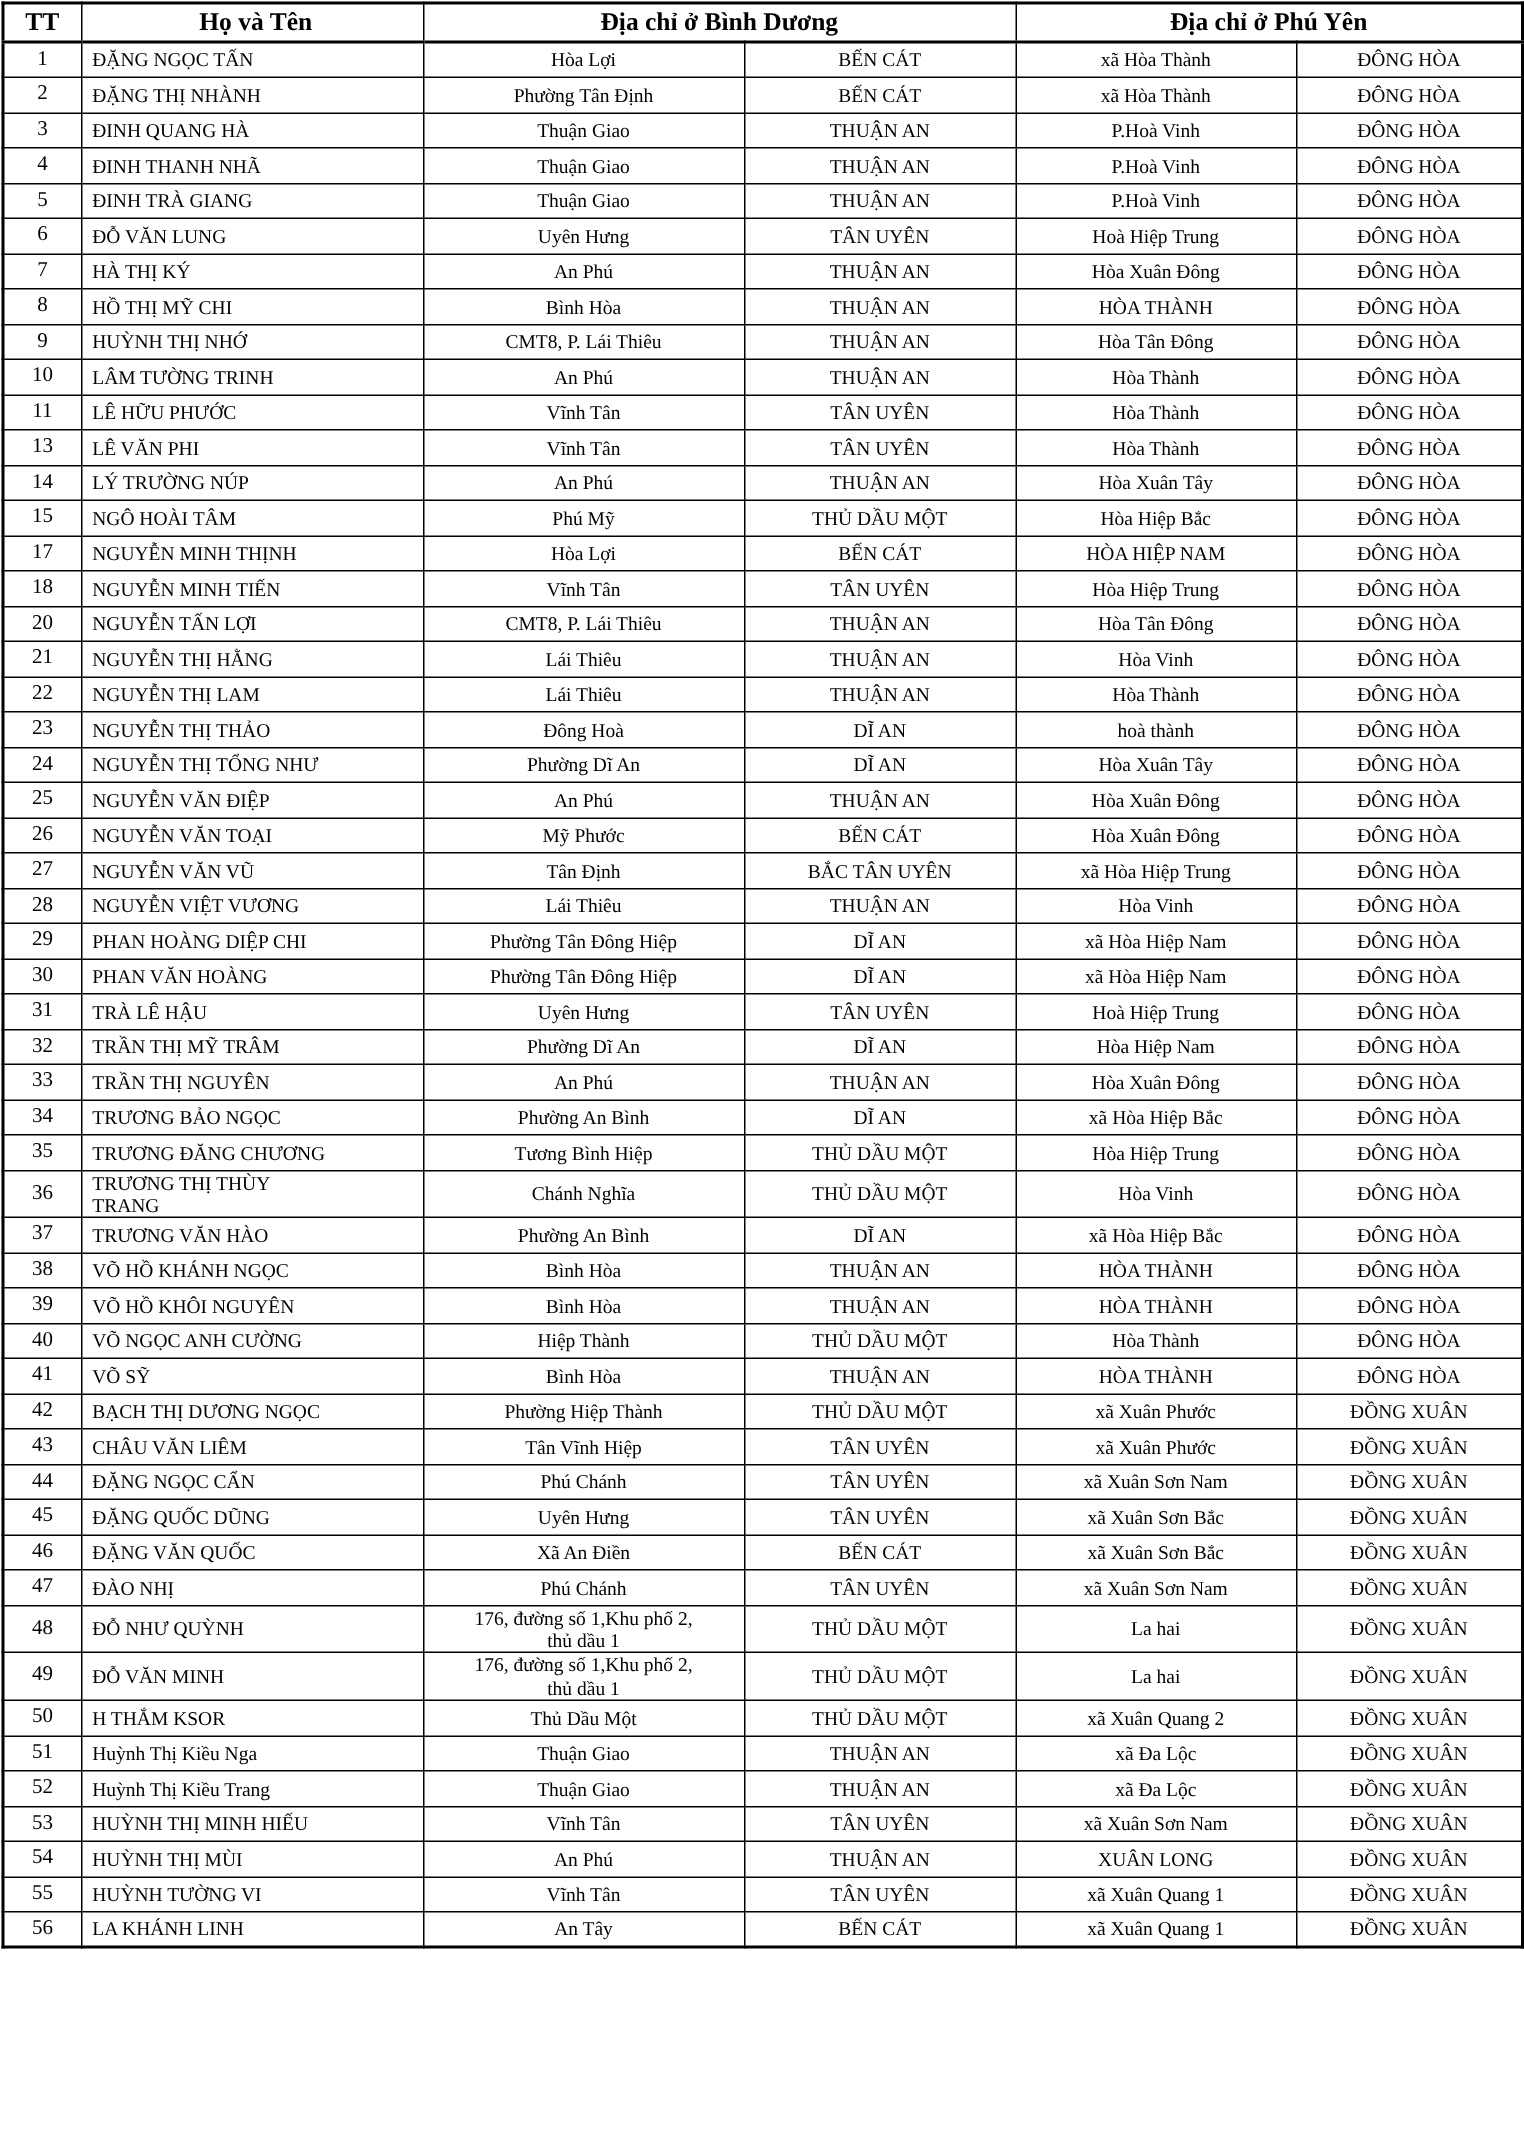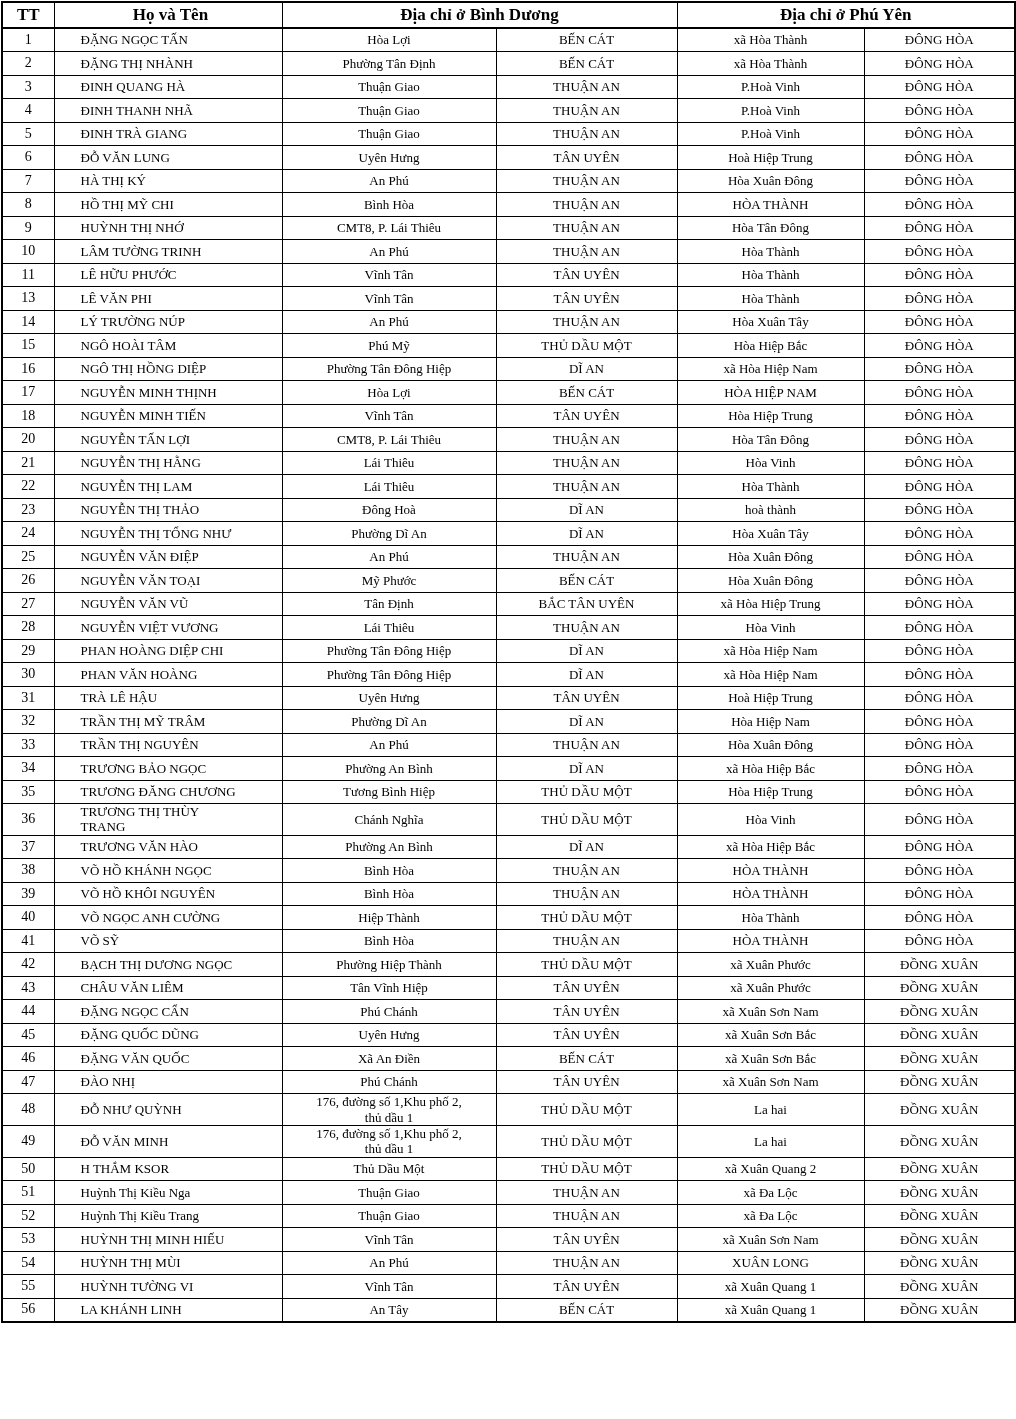--- a/index.html
+++ b/index.html
@@ -32,21 +32,21 @@
   thead th {
     font-size: 17px;
     font-weight: bold;
     text-align: center;
     padding: 2px 4px;
   }
   thead th.name-h { text-align: center; padding-left: 9px; }
   tbody tr { height: 23.5px; }
   tbody td { font-size: 13px; text-align: center; }
   tbody td.tt { font-size: 14px; }
-  tbody td.name { text-align: left; padding-left: 26px; }
+  tbody td.name { text-align: left; padding-left: 7px; }
 </style>
 </head>
 <body>
 
 <table>
   <colgroup>
     <col style="width:52px">
     <col style="width:228px">
     <col style="width:214px">
     <col style="width:181px">
@@ -168,28 +168,20 @@
       </tr>
       <tr>
         <td class="tt">15</td>
         <td class="name">NGÔ HOÀI TÂM</td>
         <td>Phú Mỹ</td>
         <td>THỦ DẦU MỘT</td>
         <td>Hòa Hiệp Bắc</td>
         <td>ĐÔNG HÒA</td>
       </tr>
       <tr>
-        <td class="tt">16</td>
-        <td class="name">NGÔ THỊ HỒNG DIỆP</td>
-        <td>Phường Tân Đông Hiệp</td>
-        <td>DĨ AN</td>
-        <td>xã Hòa Hiệp Nam</td>
-        <td>ĐÔNG HÒA</td>
-      </tr>
-      <tr>
         <td class="tt">17</td>
         <td class="name">NGUYỄN MINH THỊNH</td>
         <td>Hòa Lợi</td>
         <td>BẾN CÁT</td>
         <td>HÒA HIỆP NAM</td>
         <td>ĐÔNG HÒA</td>
       </tr>
       <tr>
         <td class="tt">18</td>
         <td class="name">NGUYỄN MINH TIẾN</td>

